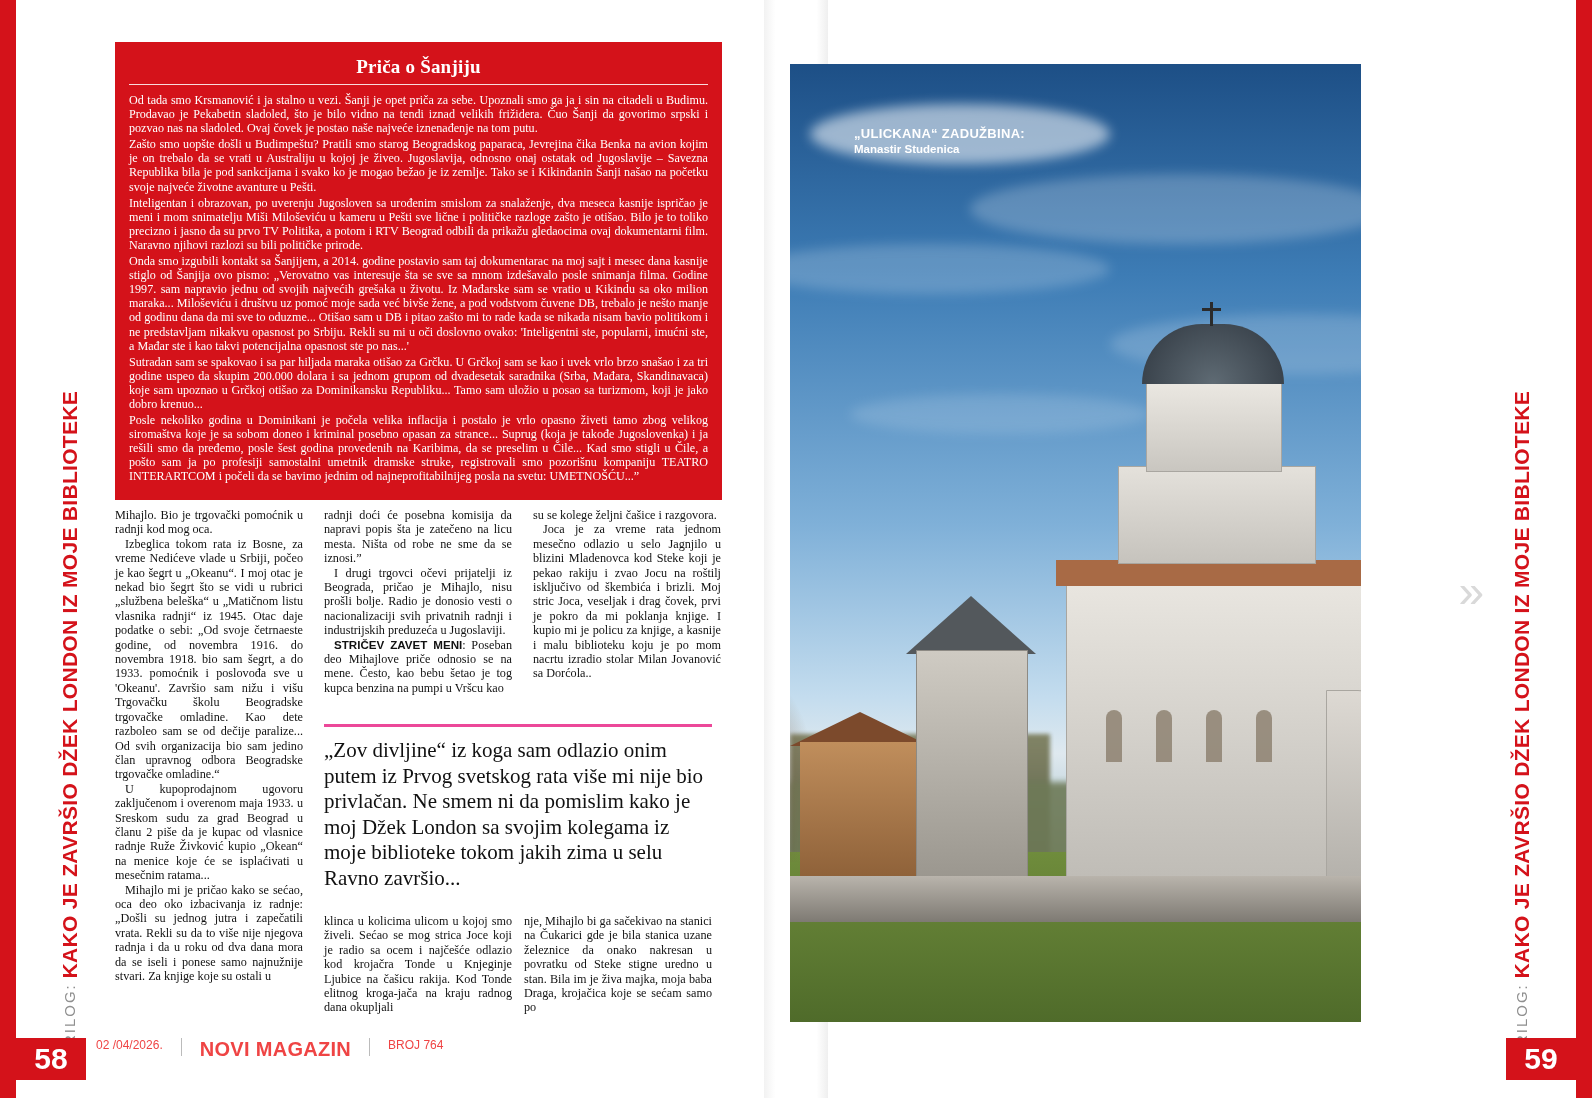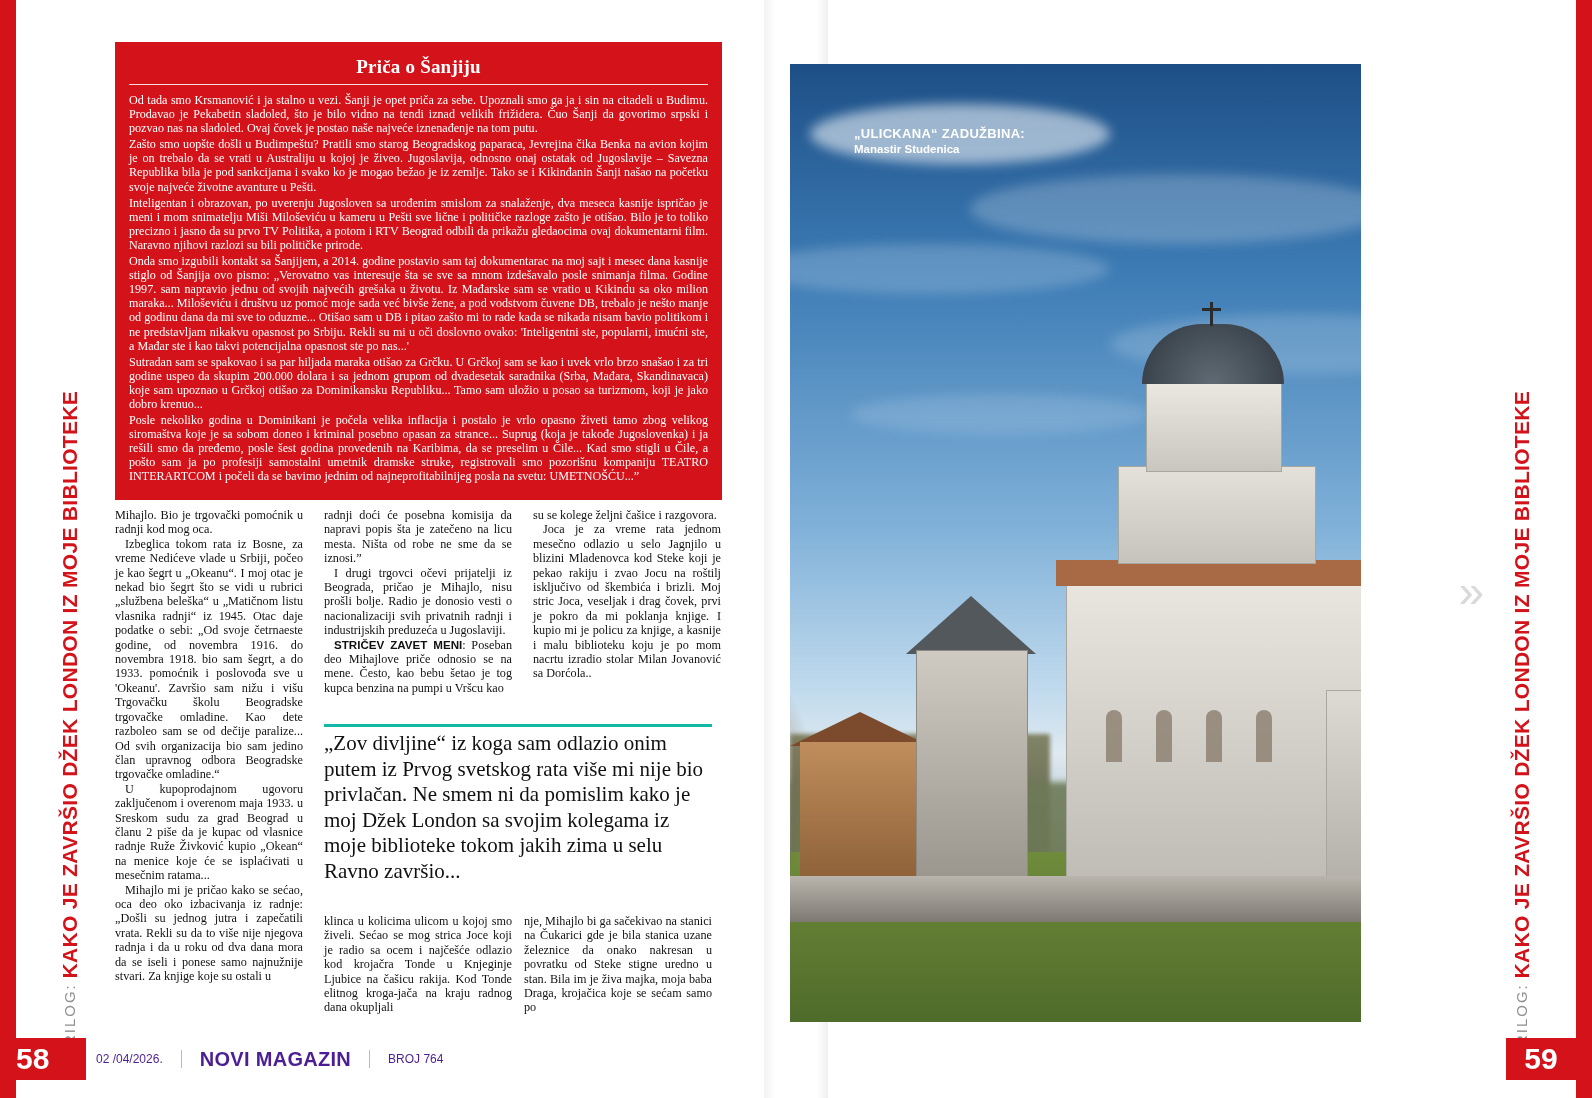--- a/index.html
+++ b/index.html
@@ -68,22 +68,22 @@
     text-indent:10px;
     font-family:"Liberation Serif", serif;
     color:#111;
   }
   .col p.noind{text-indent:0;}
   .col .kicker{font-family:"Liberation Sans", sans-serif;font-weight:bold;font-size:11.6px;}
 
   
   .pullquote{
     position:absolute;left:238px;top:700px;width:388px;
-    border-top:3px solid #14b8a6;
-    padding-top:4px;
+    border-top:3px solid #ec4899;
+    padding-top:11px;
   }
   .pullquote p{
     margin:0;
     font-family:"Liberation Serif", serif;
     font-size:21px;line-height:25.5px;
     color:#111;
     text-align:left;
   }
 
   .cols-bottom{position:absolute;left:238px;top:890px;width:388px;}
@@ -127,24 +127,24 @@
   .photo-caption{
     position:absolute;left:64px;top:62px;color:#ffffff;
     font-family:"Liberation Sans", sans-serif;
   }
   .photo-caption .t1{font-size:13px;font-weight:bold;letter-spacing:.3px;}
   .photo-caption .t2{font-size:11.5px;font-weight:bold;margin-top:2px;}
   .pagenum{
     font-family:"Liberation Sans", sans-serif;
     font-weight:bold;font-size:30px;color:#ffffff;
   }
-  .pagebox-l{position:absolute;left:16px;bottom:18px;width:70px;height:42px;background:#d4121a;display:flex;align-items:center;}
+  .pagebox-l{position:absolute;left:16px;bottom:18px;width:70px;height:42px;background:#d4121a;display:flex;align-items:center;justify-content:center;}
   .pagebox-r{position:absolute;right:16px;bottom:18px;width:70px;height:42px;background:#d4121a;display:flex;align-items:center;justify-content:center;}
-  .footline{position:absolute;left:96px;bottom:18px;height:42px;display:flex;align-items:center;gap:18px;
-    font-family:"Liberation Sans", sans-serif;font-size:12px;color:#4c1d95;}
+  .footline{position:absolute;left:96px;bottom:18px;height:42px;display:flex;gap:18px;
+    font-family:"Liberation Sans", sans-serif;font-size:12px;color:#ef4444;}
   .footline .sep{width:1px;height:18px;background:#bbb;}
   .footline .mag{font-weight:bold;font-size:20px;letter-spacing:.3px;}
   .chev{position:absolute;right:24px;top:540px;color:#d9d9d9;font-size:46px;font-family:"Liberation Sans",sans-serif;}
 </style>
 </head>
 <body>
 
 <div class="page">
 
   <div class="edge-bar left"></div>

